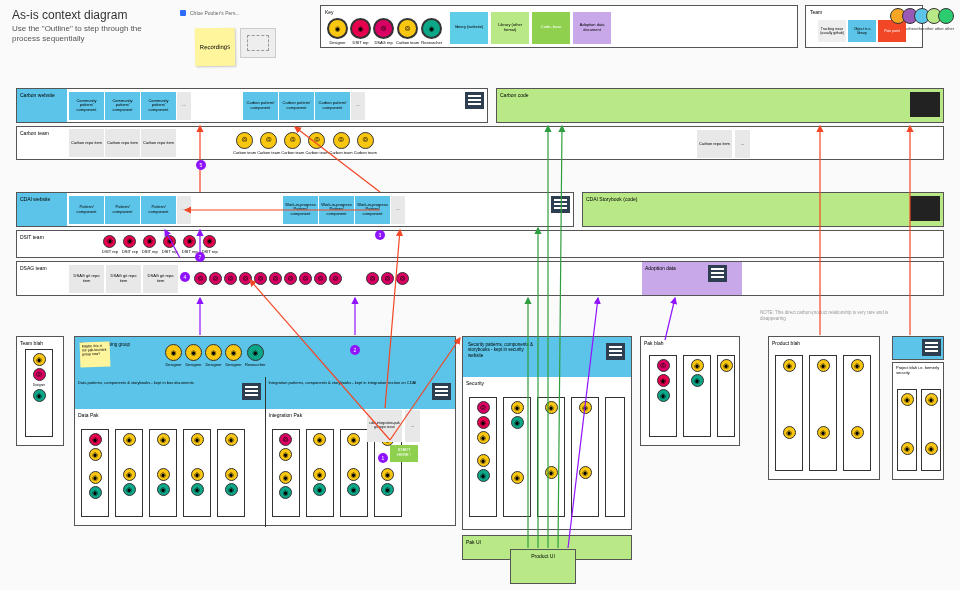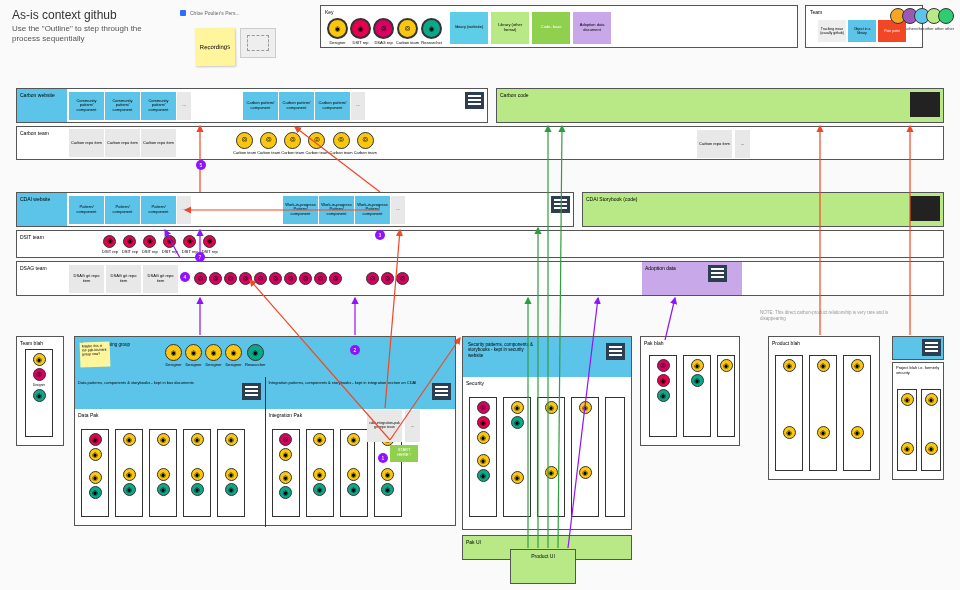--- a/index.html
+++ b/index.html
@@ -65,21 +65,21 @@
 
 .arrow-svg{position:absolute;top:0;left:0;width:960px;height:590px;pointer-events:none;z-index:5}
 .circle-num{width:10px;height:10px;border-radius:50%;background:#9013fe;color:#fff;font-size:5px;display:flex;align-items:center;justify-content:center;position:absolute;z-index:6}
 
 .start-here{position:absolute;width:28px;height:17px;background:#8fd14f;color:#fff;font-size:4px;text-align:center;padding:2px;z-index:6}
 .maybe{position:absolute;background:#fff59d;width:30px;height:25px;font-size:3.5px;padding:2px;z-index:6;transform:rotate(-2deg)}
 </style>
 </head>
 <body>
 
-<div class="title">As-is context github</div>
+<div class="title">As-is context diagram</div>
 <div class="subtitle">Use the "Outline" to step through the process sequentially</div>
 <div class="dot"></div>
 <div class="dottext">Chloe Poulter's Pers...</div>
 <div class="sticky recordings">Recordings</div>
 <div class="imgph"></div>
 
 <div class="key">
   <div class="key-label">Key</div>
   <div class="key-icons" id="key-roles">
       <div class="iconwrap">

